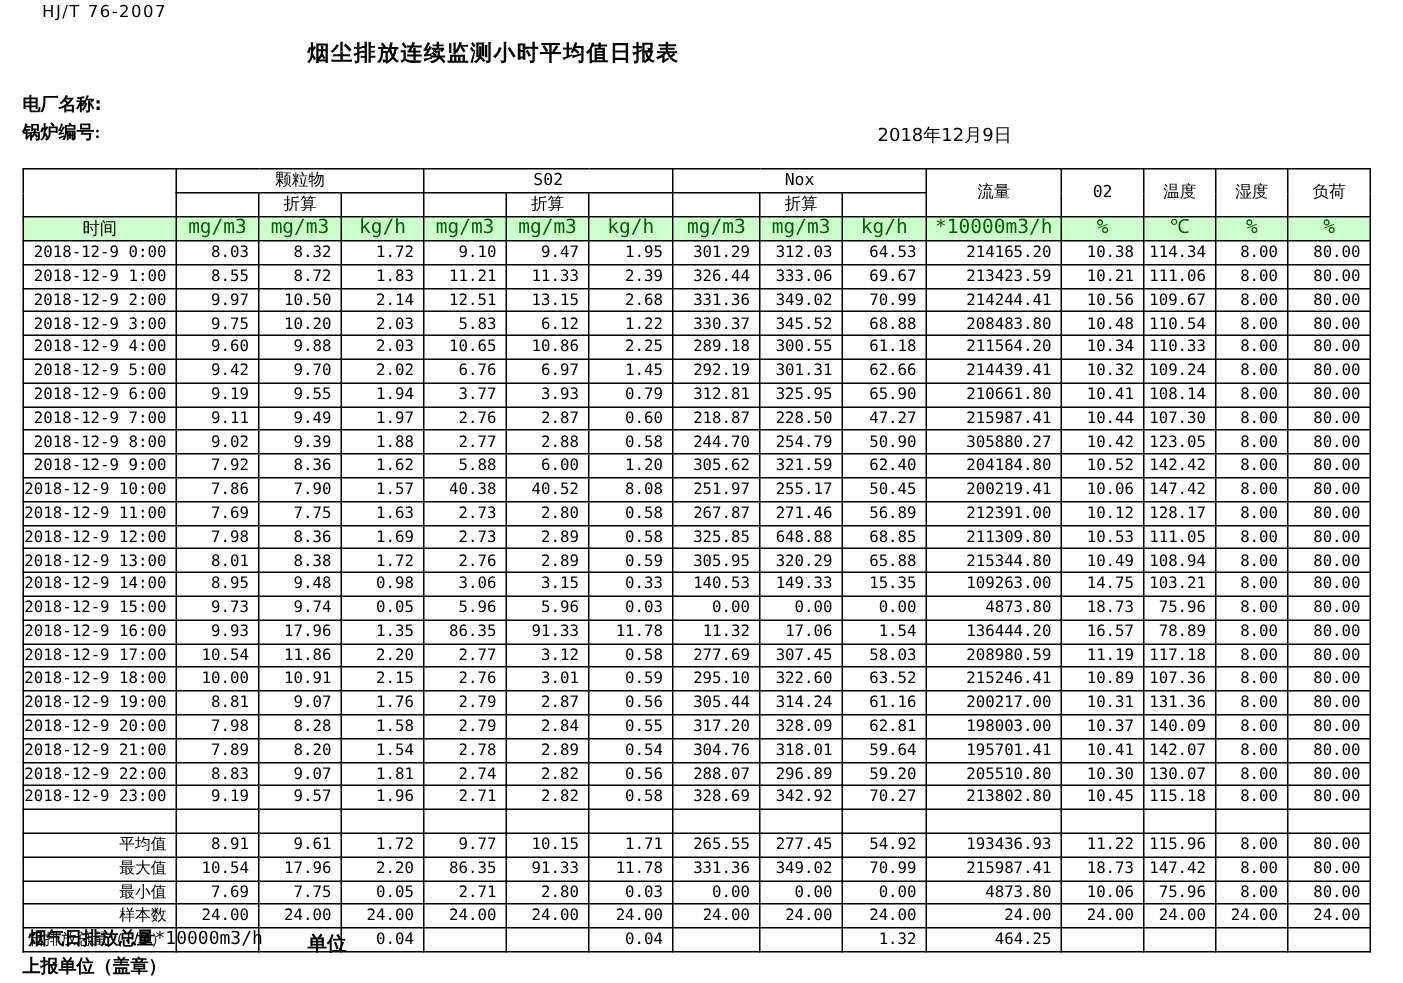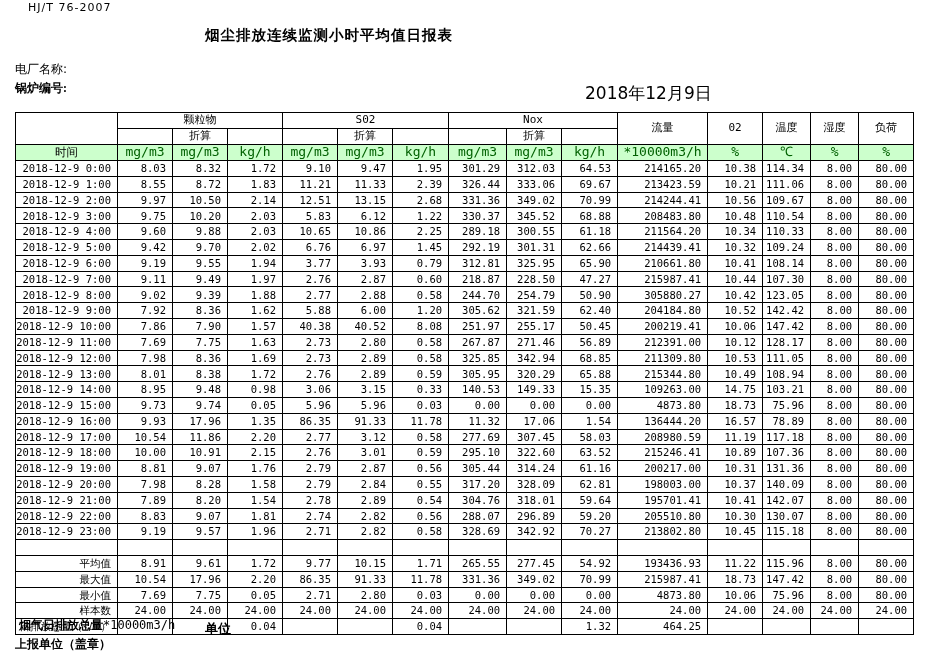--- a/index.html
+++ b/index.html
@@ -4,23 +4,23 @@
 <style>
   html,body{margin:0;padding:0;}
   body{
     width:935px;height:655px;background:#ffffff;position:relative;
     font-family:"DejaVu Sans Mono","Liberation Mono",monospace;
     color:#000;
   }
   .cjk{font-family:"DejaVu Sans","Liberation Sans",sans-serif;}
   .doc-code{position:absolute;left:28px;top:1px;font-size:11px;font-weight:normal;letter-spacing:1px;}
   .title{position:absolute;left:205px;top:26px;font-size:14.5px;font-weight:bold;letter-spacing:1px;}
-  .plant-label{position:absolute;left:15px;top:61px;font-size:12px;font-weight:normal;}
+  .plant-label{position:absolute;left:15px;top:61px;font-size:12px;font-weight:bold;}
   .boiler-label{position:absolute;left:15px;top:80px;font-size:12px;font-weight:bold;font-family:Liberation Serif, serif;}
-  .report-date{position:absolute;left:585px;top:82px;font-size:17px;}
+  .report-date{position:absolute;left:585px;top:82px;font-size:12px;}
   table.report{
     position:absolute;left:15px;top:112px;width:898px;
     border-collapse:collapse;table-layout:fixed;font-size:10.5px;
   }
   table.report td{
     border:1px solid #000;padding:0 6px 0 0;text-align:right;
     white-space:nowrap;overflow:hidden;height:14.8px;line-height:14.5px;
   }
   table.report thead td{text-align:center;padding:0;height:15px;font-size:11px;}
   table.report tr.units-row td{
@@ -310,21 +310,21 @@
       </tr>
       <tr>
         <td class="time-cell">2018-12-9 12:00</td>
         <td class="num">7.98</td>
         <td class="num">8.36</td>
         <td class="num">1.69</td>
         <td class="num">2.73</td>
         <td class="num">2.89</td>
         <td class="num">0.58</td>
         <td class="num">325.85</td>
-        <td class="num">342.94</td>
+        <td class="num">648.88</td>
         <td class="num">68.85</td>
         <td class="num">211309.80</td>
         <td class="num">10.53</td>
         <td class="num">111.05</td>
         <td class="num">8.00</td>
         <td class="num">80.00</td>
       </tr>
       <tr>
         <td class="time-cell">2018-12-9 13:00</td>
         <td class="num">8.01</td>

